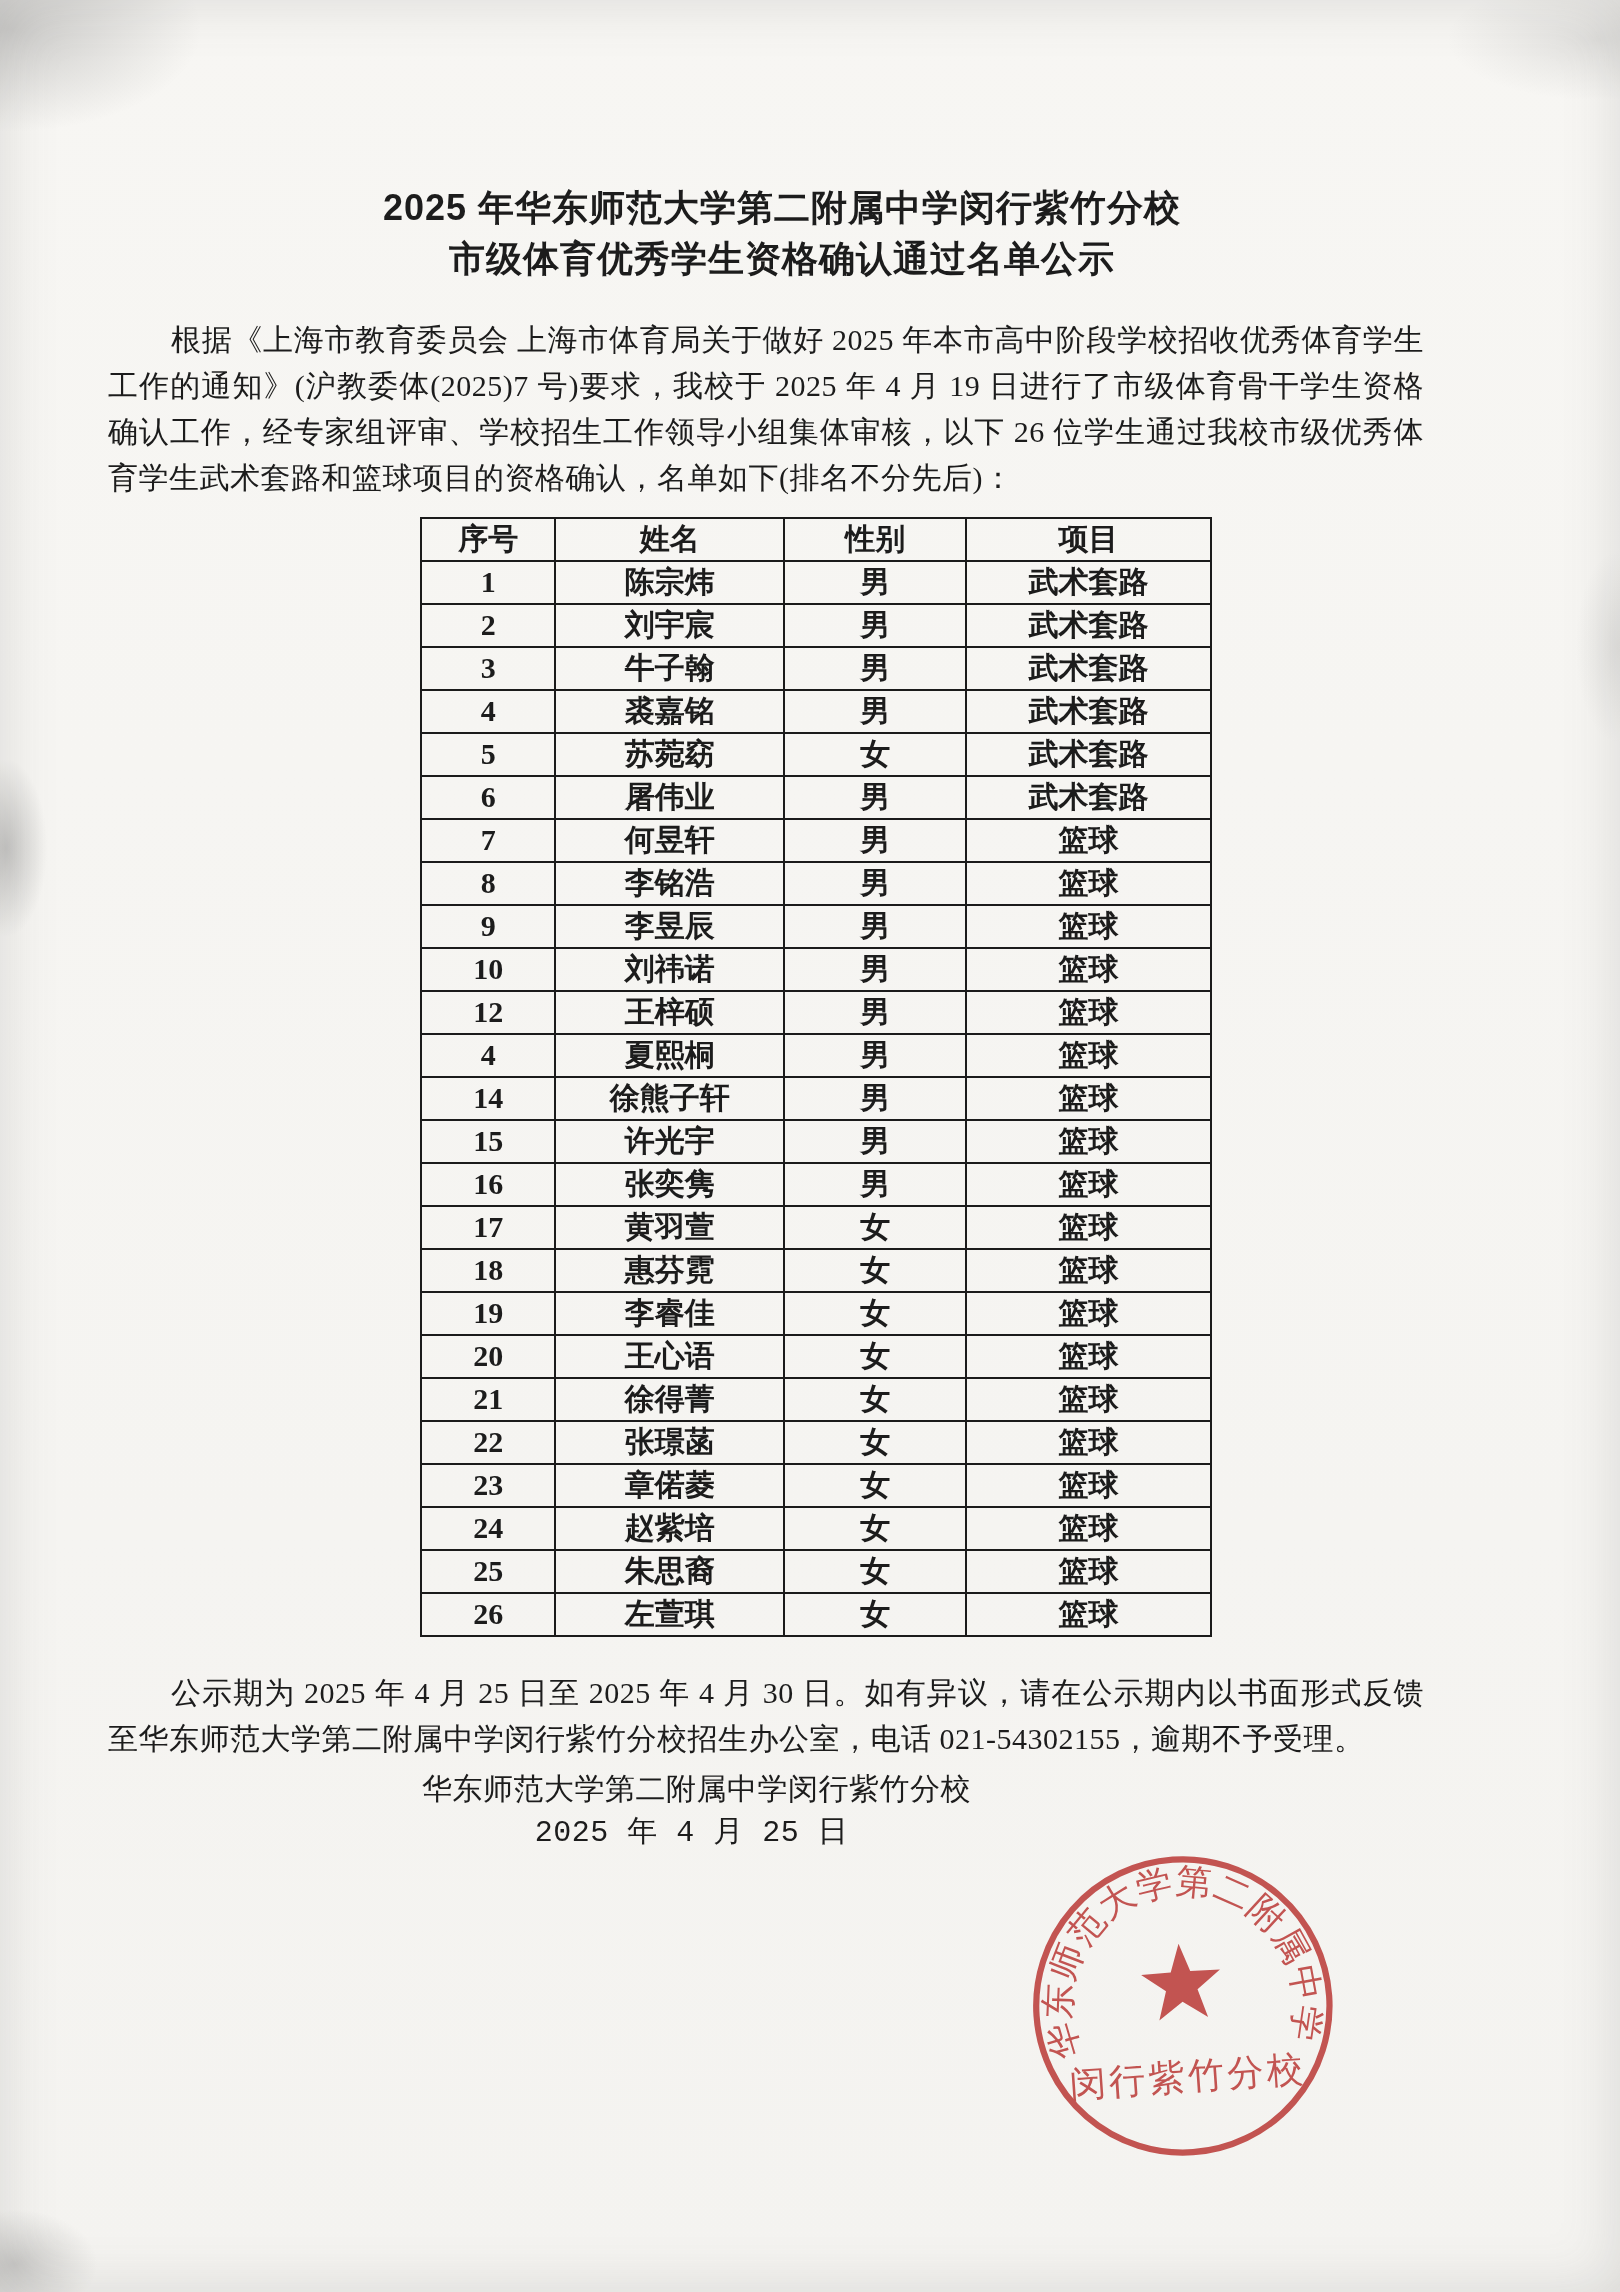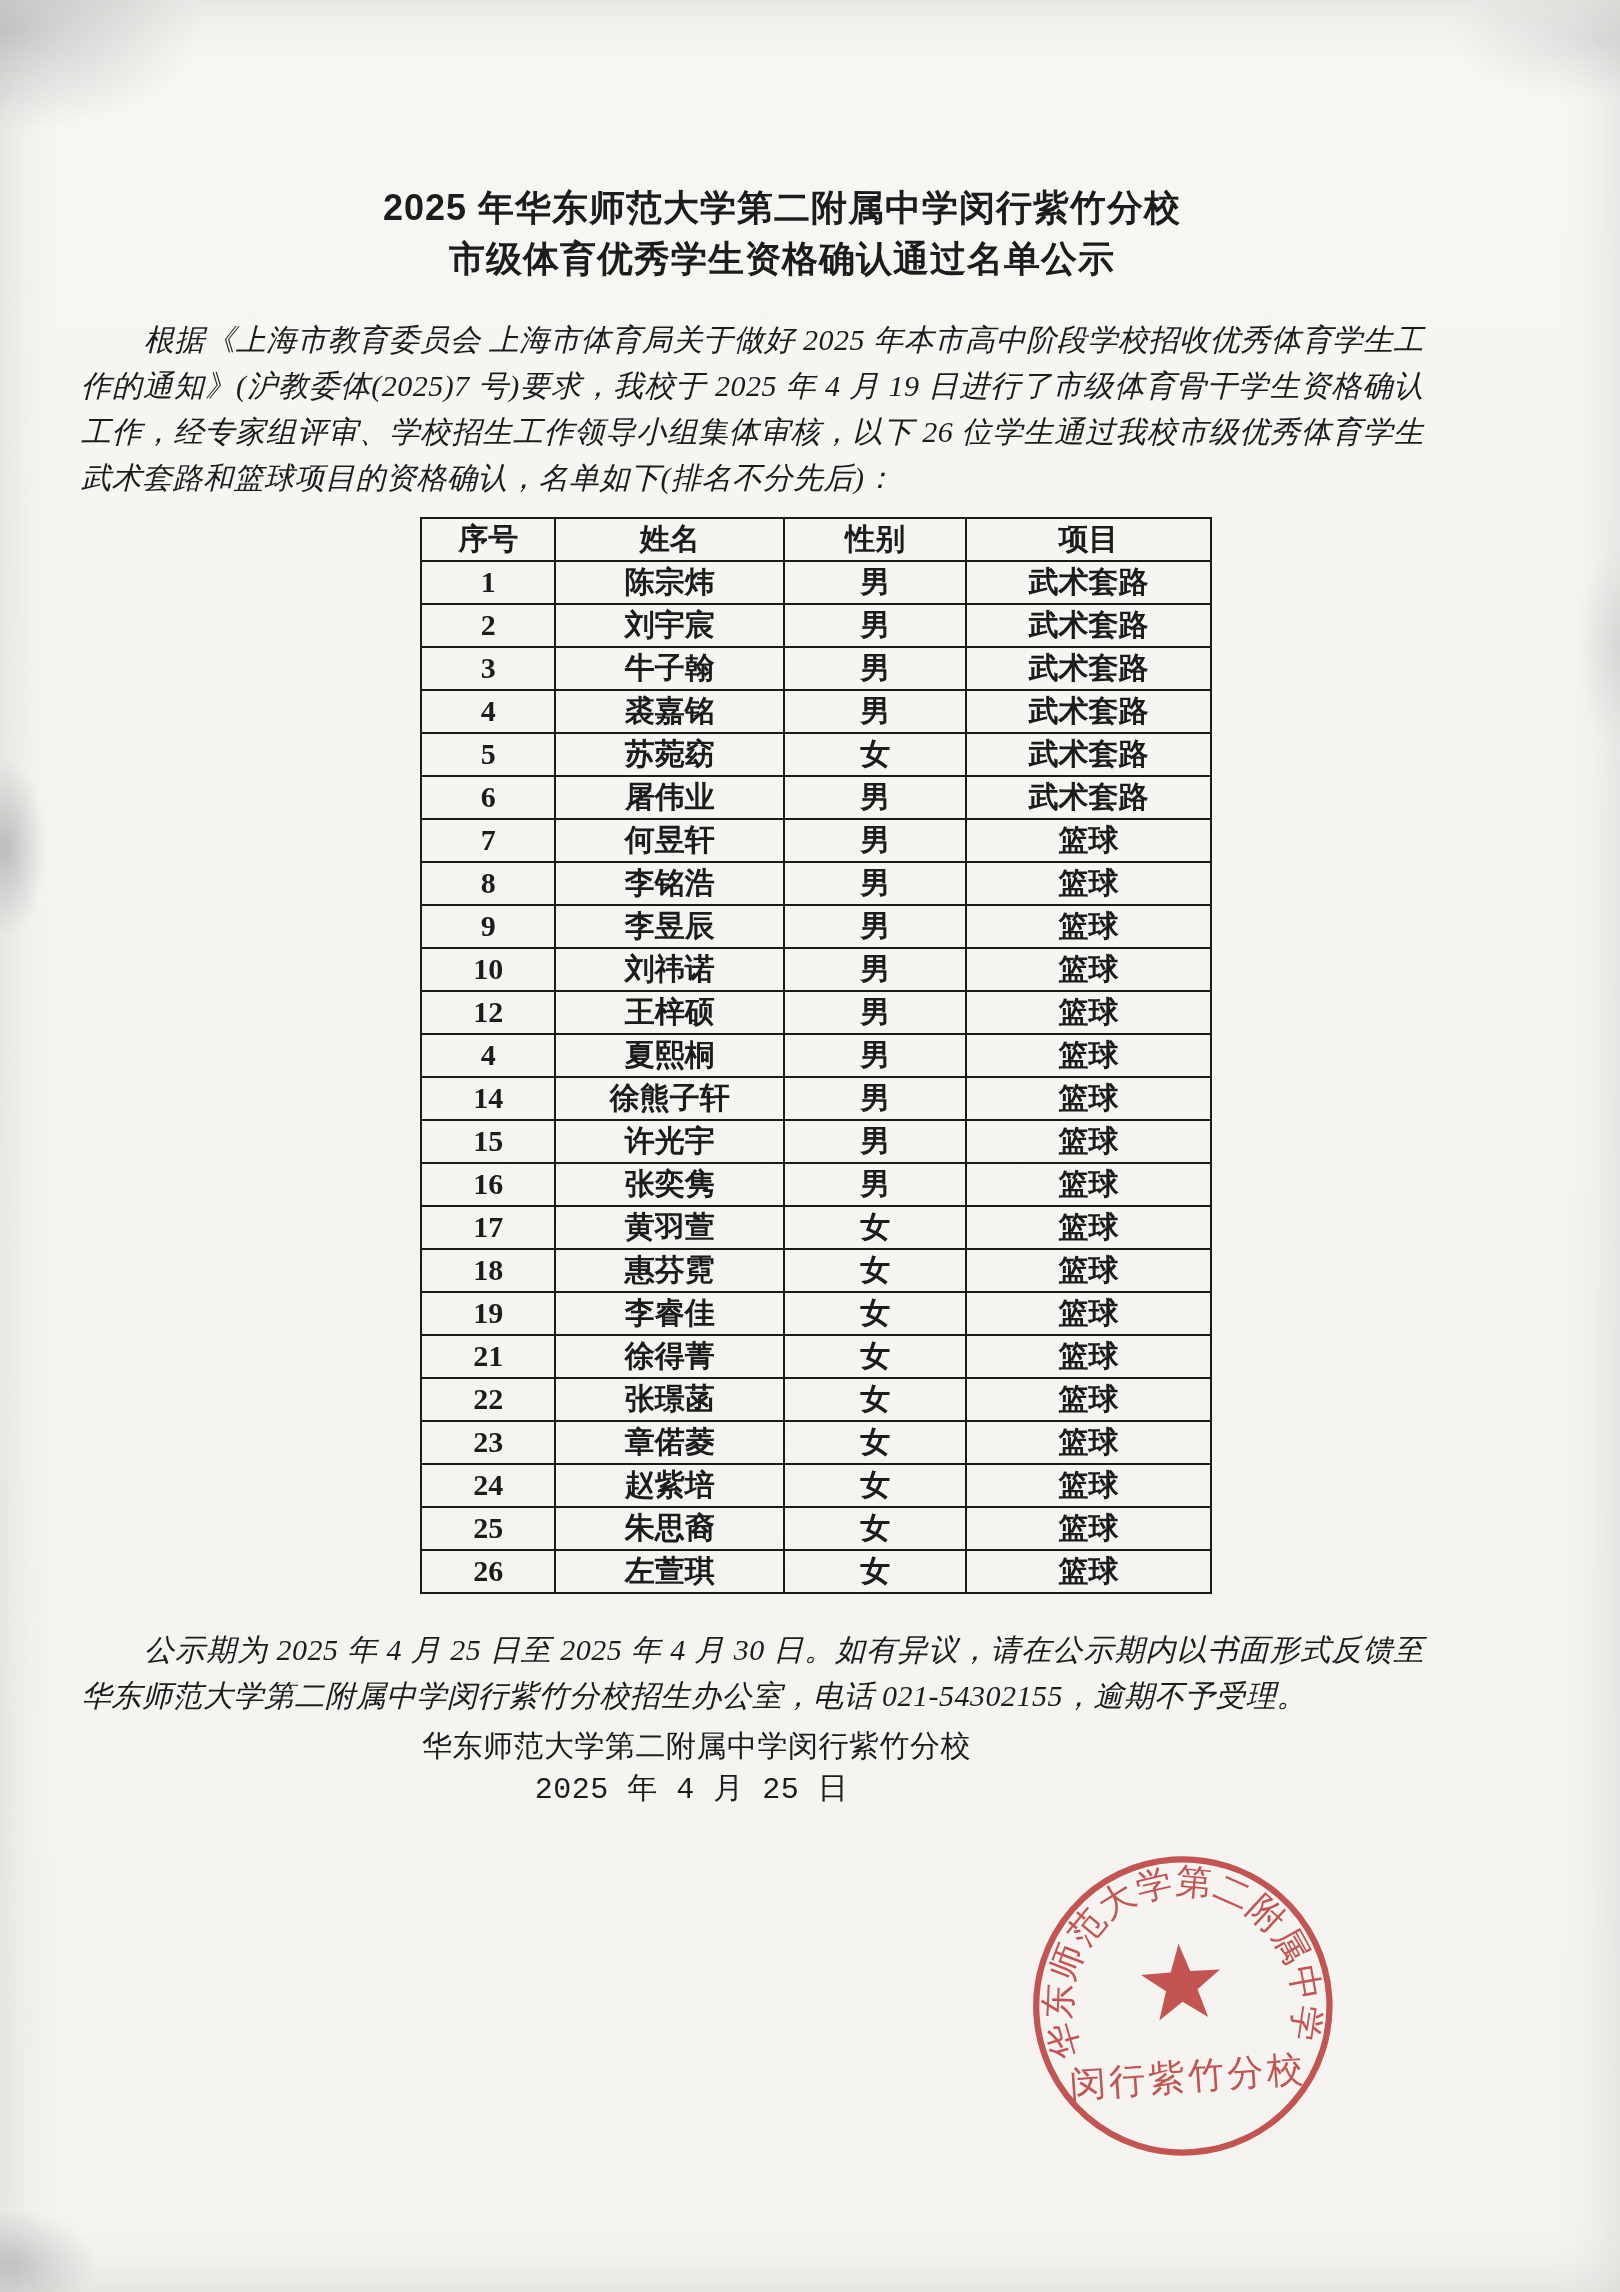--- a/index.html
+++ b/index.html
@@ -24,27 +24,26 @@
     padding-top: 182px;
     margin: 0 201px 0 145px;
     text-align: center;
     font-family: "Liberation Sans", sans-serif;
     font-weight: bold;
     font-size: 36px;
     line-height: 51px;
     letter-spacing: 1px;
   }
   .intro, .notice {
-    margin: 33px 196px 0 81px;
+    margin: 33px 196px 0 108px;
     font-size: 30px;
     line-height: 46px;
     text-indent: 63px;
     text-align: justify;
     letter-spacing: 0.5px;
-    font-style: italic;
   }
   table.roster {
     margin: 15.7px 0 0 420px;
     width: 792px;
     border-collapse: collapse;
     table-layout: fixed;
     font-size: 30px;
   }
   table.roster th, table.roster td {
     border: 2px solid #1b1b1b;
@@ -207,20 +206,26 @@
           <td>女</td>
           <td>篮球</td>
         </tr>
         <tr>
           <td>19</td>
           <td>李睿佳</td>
           <td>女</td>
           <td>篮球</td>
         </tr>
         <tr>
+          <td>20</td>
+          <td>王心语</td>
+          <td>女</td>
+          <td>篮球</td>
+        </tr>
+        <tr>
           <td>21</td>
           <td>徐得菁</td>
           <td>女</td>
           <td>篮球</td>
         </tr>
         <tr>
           <td>22</td>
           <td>张璟菡</td>
           <td>女</td>
           <td>篮球</td>

